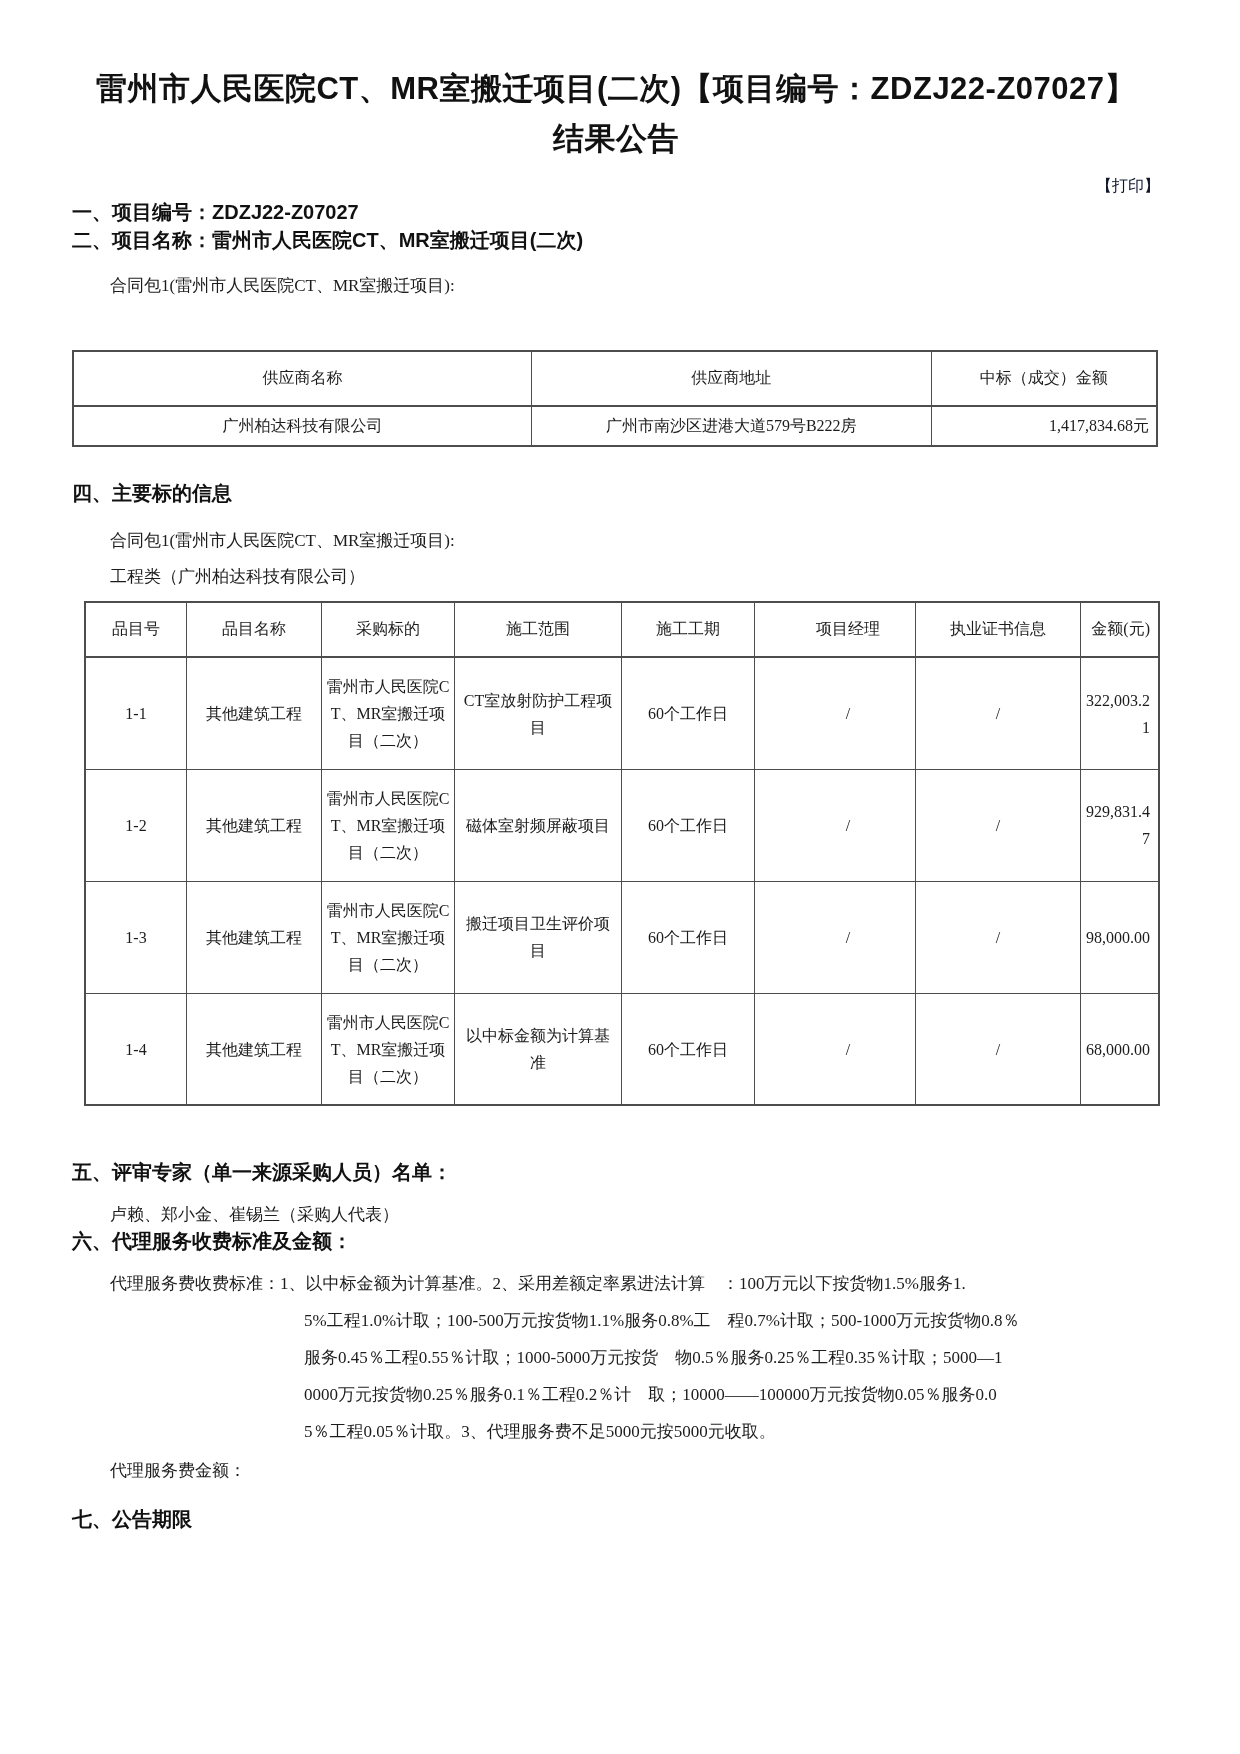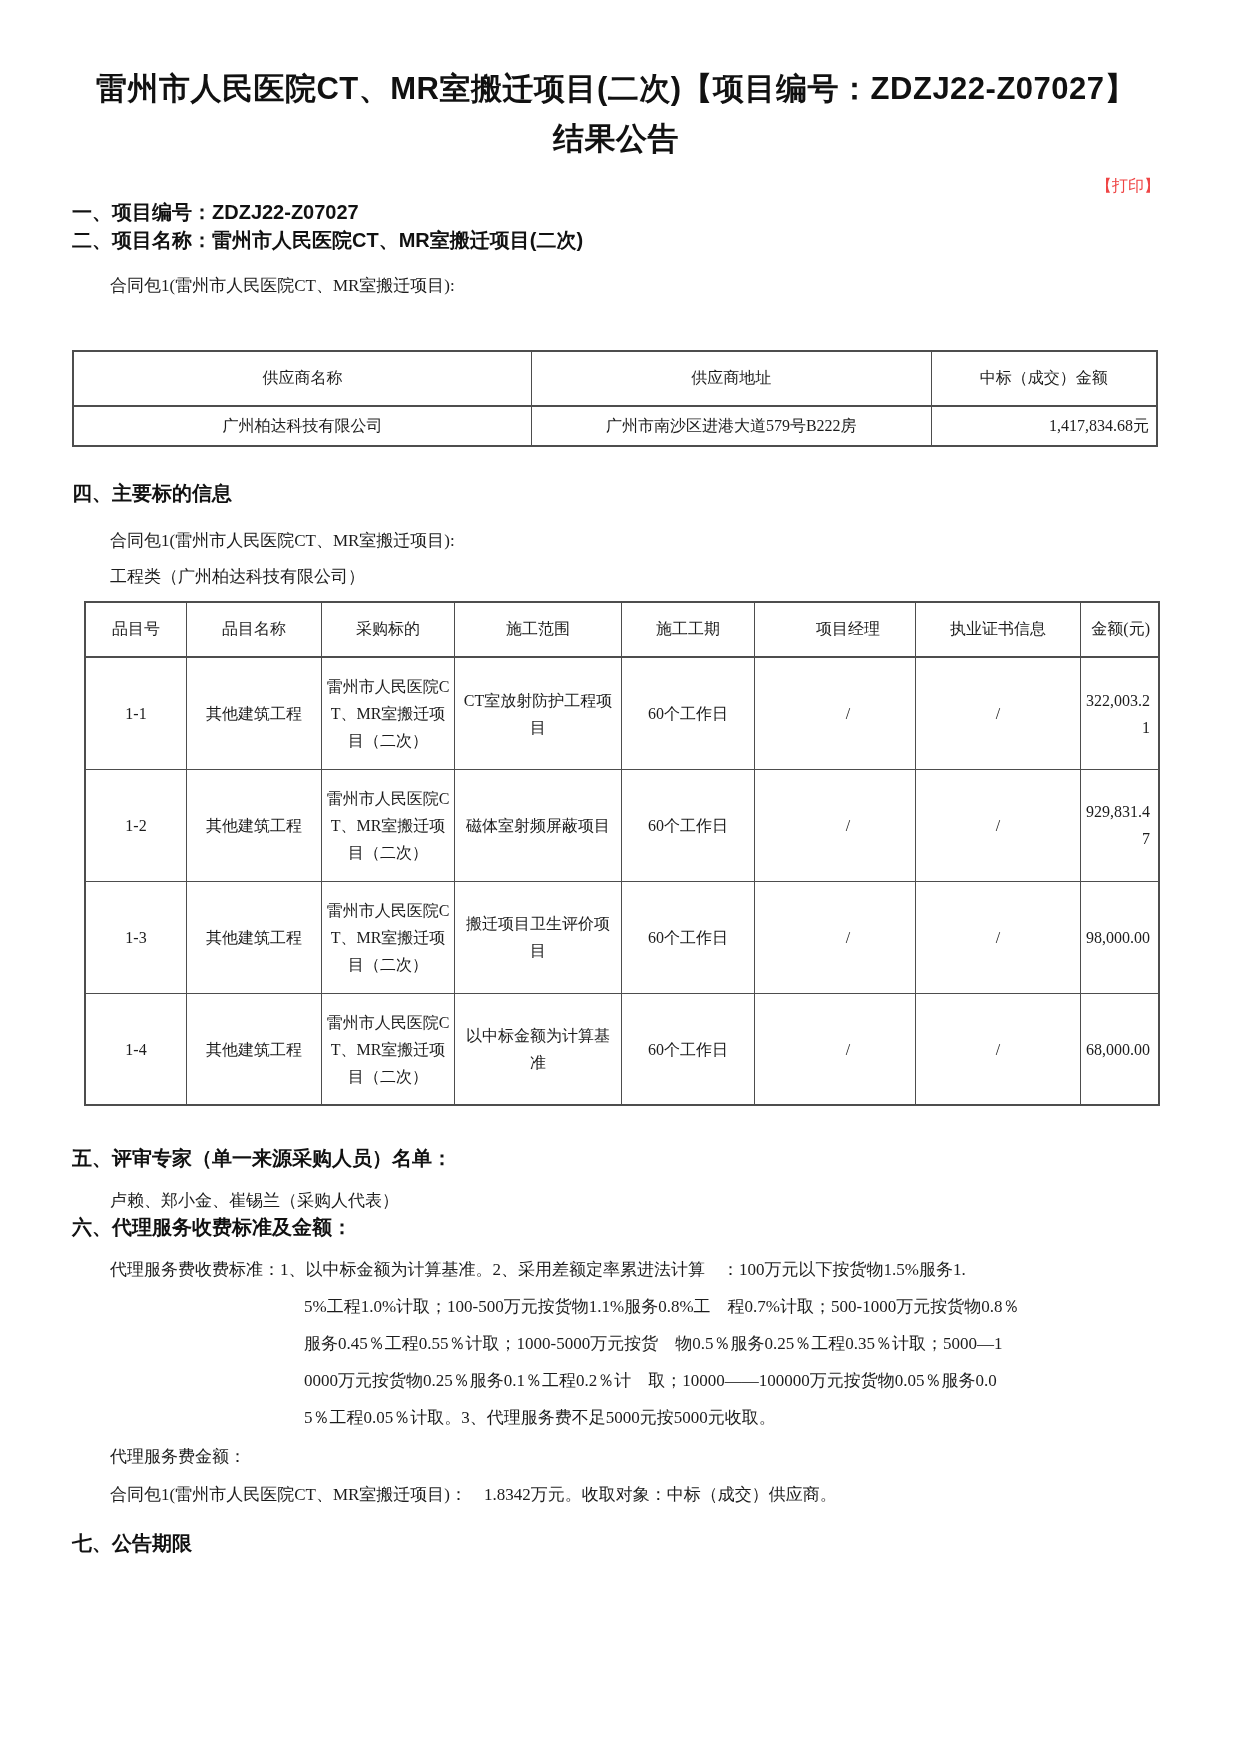--- a/index.html
+++ b/index.html
@@ -17,21 +17,21 @@
     font-family: "Liberation Sans", "DejaVu Sans", sans-serif;
     font-size: 31px;
     font-weight: 700;
     text-align: center;
     line-height: 1.62;
     letter-spacing: 0.5px;
     color: #111;
   }
 
   .print-row { text-align: right; margin-top: 12px; font-size: 16px; height: 22px; }
-  .print-link { color: #ef4444; cursor: pointer; text-decoration: none; }
+  .print-link { color: #0f172a; cursor: pointer; text-decoration: none; }
 
   h2.sec {
     font-family: "Liberation Sans", "DejaVu Sans", sans-serif;
     font-size: 20px;
     font-weight: 700;
     color: #111;
     margin: 0;
     line-height: 28px;
   }
   .mt-sec1 { margin-top: 34px; }
@@ -173,33 +173,32 @@
           <td>雷州市人民医院CT、MR室搬迁项目（二次）</td>
           <td>以中标金额为计算基准</td>
           <td>60个工作日</td>
           <td>/</td>
           <td>/</td>
           <td>68,000.00</td>
         </tr>
       </tbody>
     </table>
 
-  <h2 class="sec" style="margin-top:38px;">五、评审专家（单一来源采购人员）名单：</h2>
+  <h2 class="sec" style="margin-top:52px;">五、评审专家（单一来源采购人员）名单：</h2>
 
   <p class="body-line" style="margin-top:17px;">卢赖、郑小金、崔锡兰（采购人代表）</p>
 
   <h2 class="sec sec-last">六、代理服务收费标准及金额：</h2>
 
   <div class="fee-block">
     <div class="fee-line first">代理服务费收费标准：1、以中标金额为计算基准。2、采用差额定率累进法计算　：100万元以下按货物1.5%服务1.</div>
     <div class="fee-line rest">5%工程1.0%计取；100-500万元按货物1.1%服务0.8%工　程0.7%计取；500-1000万元按货物0.8％</div>
     <div class="fee-line rest">服务0.45％工程0.55％计取；1000-5000万元按货　物0.5％服务0.25％工程0.35％计取；5000—1</div>
     <div class="fee-line rest">0000万元按货物0.25％服务0.1％工程0.2％计　取；10000——100000万元按货物0.05％服务0.0</div>
     <div class="fee-line rest">5％工程0.05％计取。3、代理服务费不足5000元按5000元收取。</div>
   </div>
 
   <p class="body-line fee-amount-label">代理服务费金额：</p>
 
-  <p class="body-line fee-amount-line">合同包1(雷州市人民医院CT、MR室搬迁项目)：　1.8342万元。收取对象：中标（成交）供应商。</p>
 
   <h2 class="sec" style="margin-top:22px;">七、公告期限</h2>
 
 </div>
 
 </body></html>

